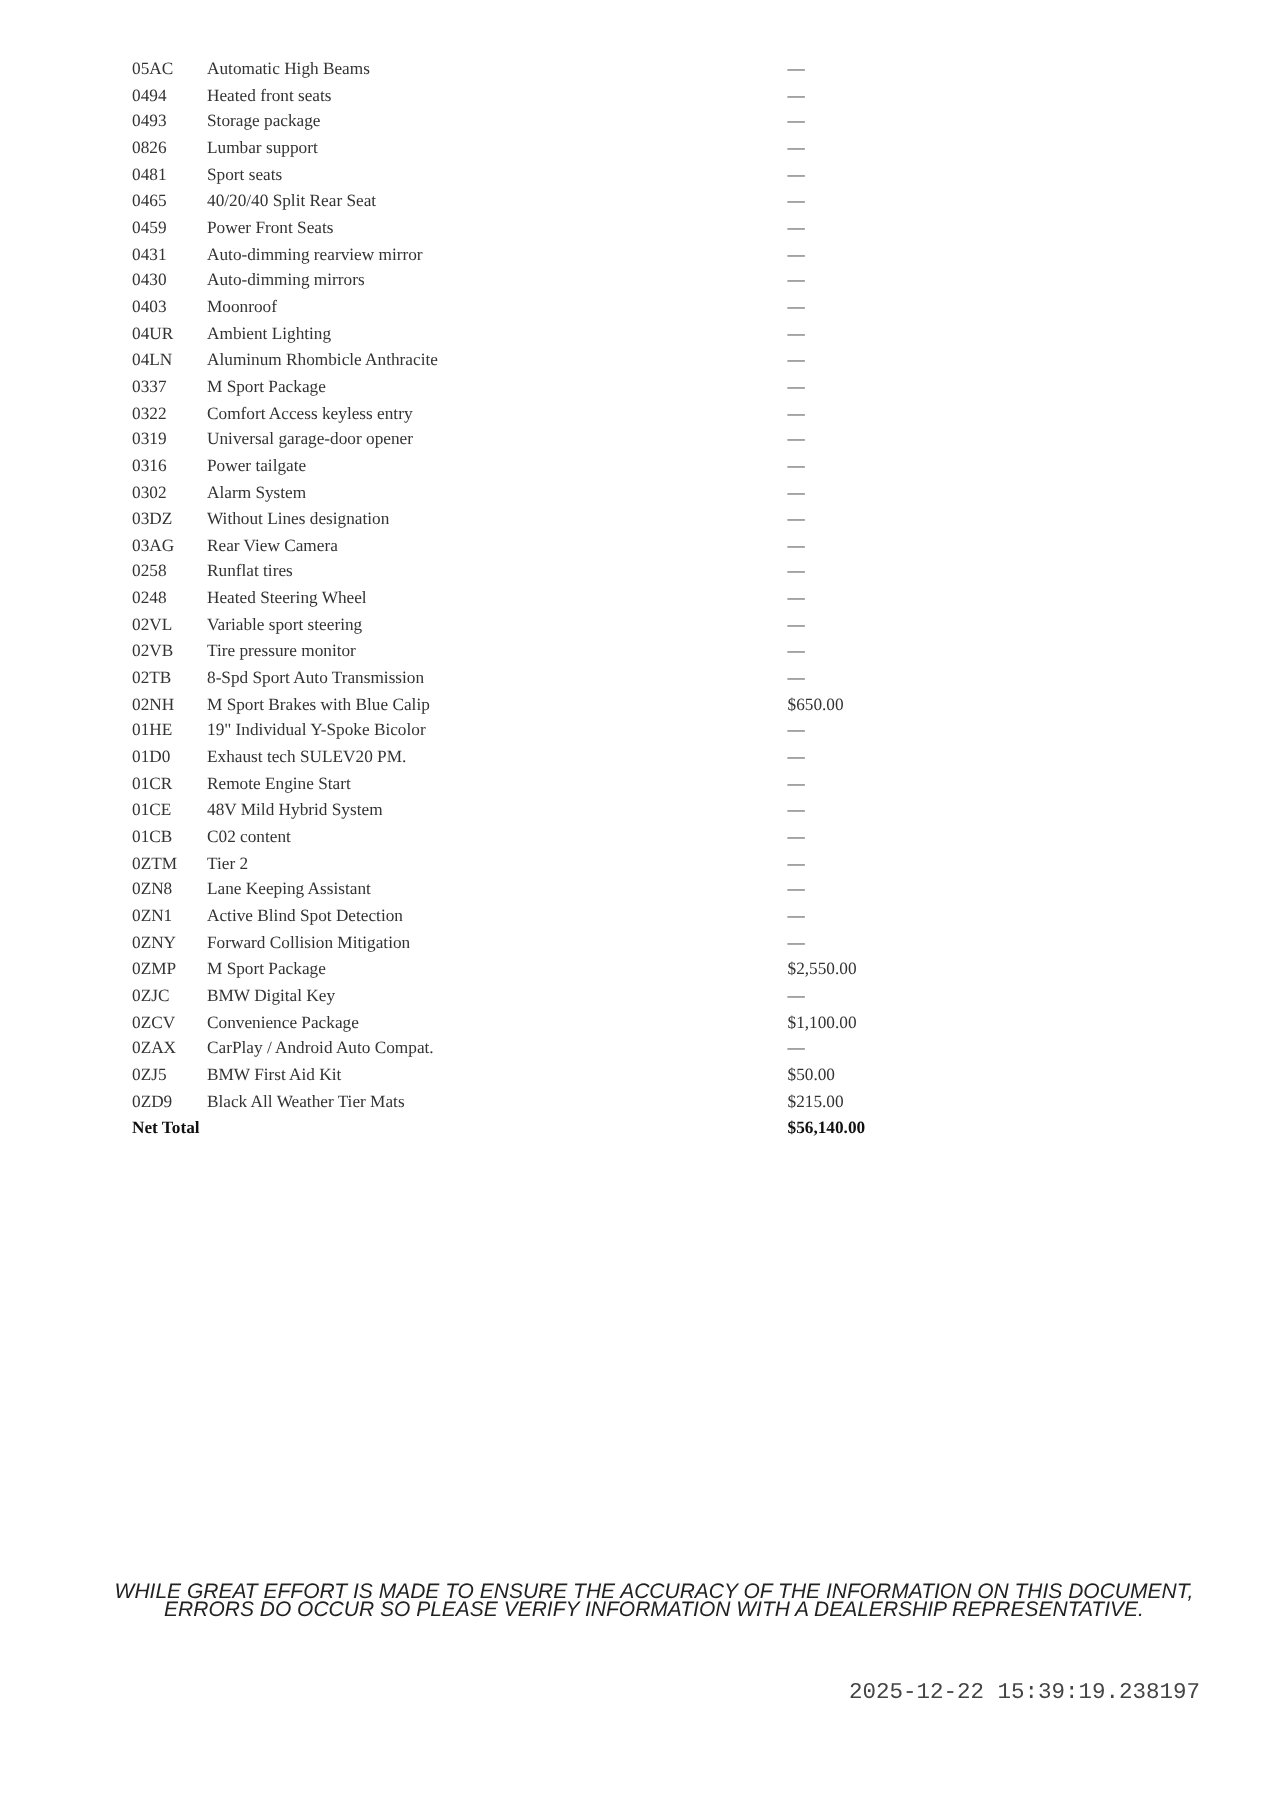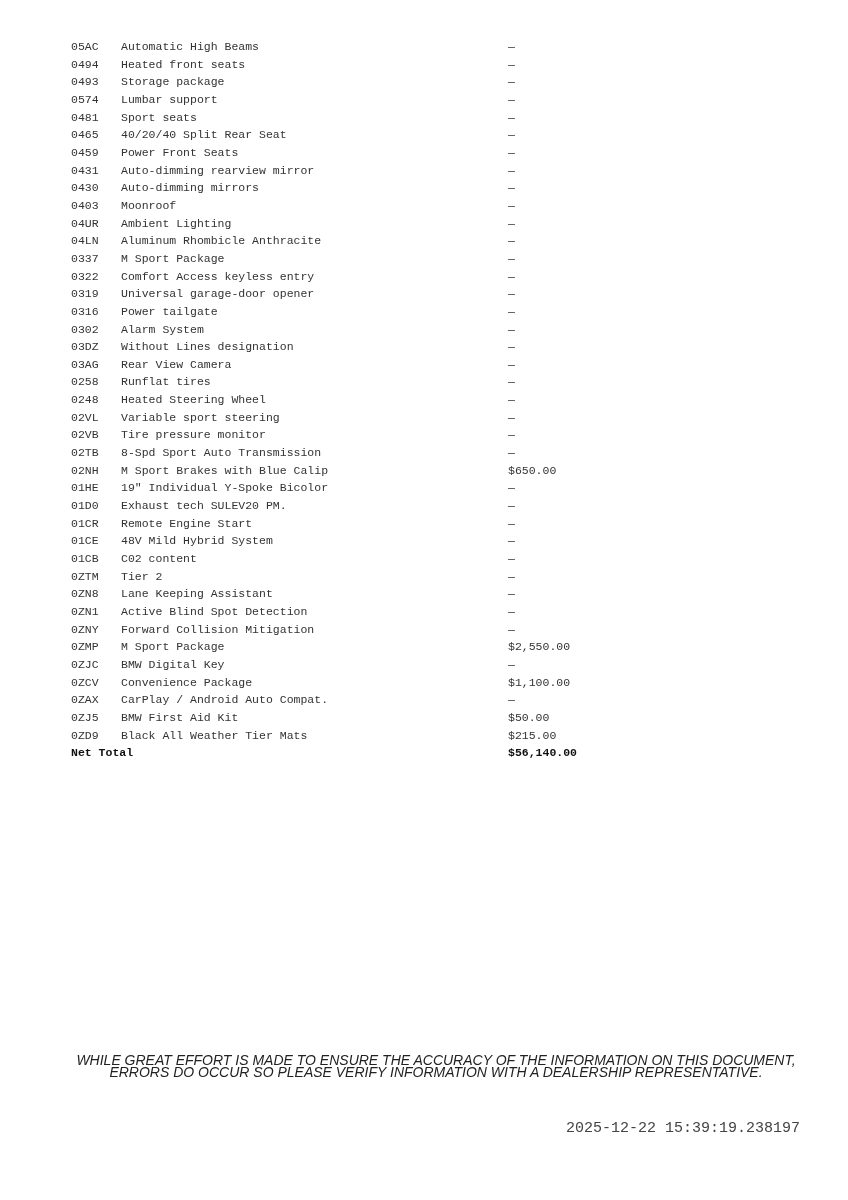--- a/index.html
+++ b/index.html
@@ -8,25 +8,25 @@
     background: #ffffff;
   }
   body {
     width: 848px;
     height: 1200px;
     position: relative;
     overflow: hidden;
   }
   .options-table {
     position: absolute;
-    left: 71px;
+    left: 88px;
     top: 38px;
     width: 540px;
     border-collapse: collapse;
-    font-family: Liberation Mono, monospace;
+    font-family: Liberation Serif, serif;
     font-size: 11.5px;
     color: #333333;
   }
   .options-table td {
     padding: 0;
     height: 17.65px;
     line-height: 17.65px;
     white-space: nowrap;
     vertical-align: middle;
   }
@@ -73,21 +73,21 @@
         <td class="col-code">0494</td>
         <td class="col-desc">Heated front seats</td>
         <td class="col-price">—</td>
       </tr>
       <tr>
         <td class="col-code">0493</td>
         <td class="col-desc">Storage package</td>
         <td class="col-price">—</td>
       </tr>
       <tr>
-        <td class="col-code">0574</td>
+        <td class="col-code">0826</td>
         <td class="col-desc">Lumbar support</td>
         <td class="col-price">—</td>
       </tr>
       <tr>
         <td class="col-code">0481</td>
         <td class="col-desc">Sport seats</td>
         <td class="col-price">—</td>
       </tr>
       <tr>
         <td class="col-code">0465</td>

